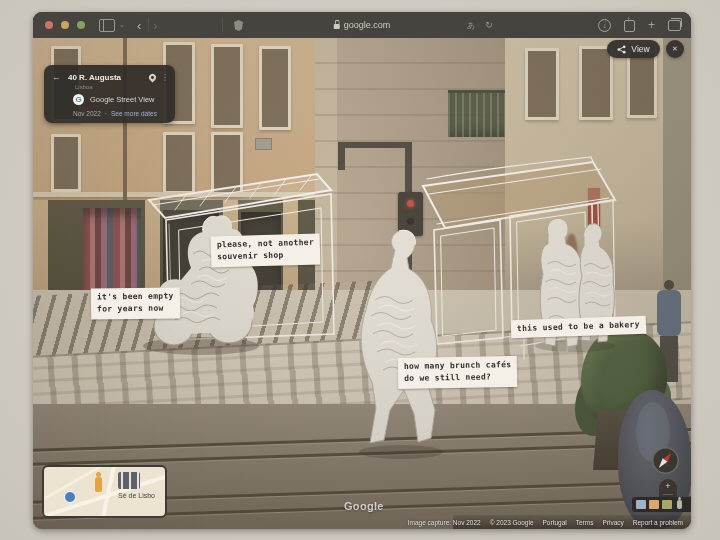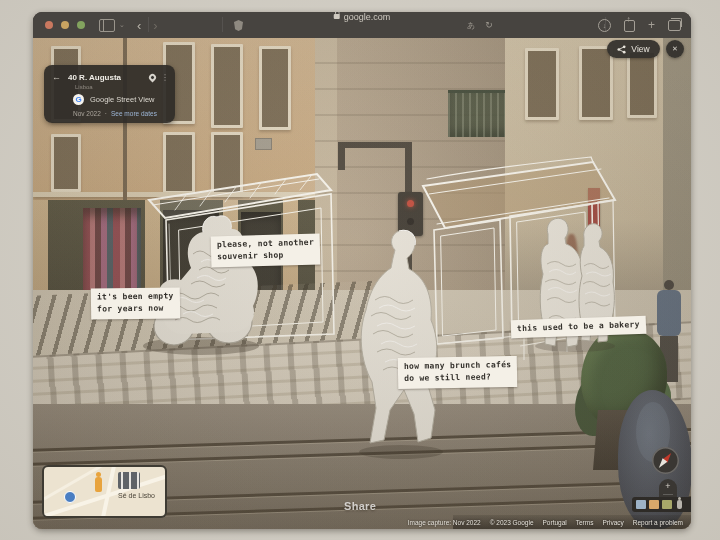--- a/index.html
+++ b/index.html
@@ -19,21 +19,21 @@
   .tl.red{background:#c9785f;} .tl.yel{background:#c8a361;} .tl.grn{background:#83a35e;}
   .sbicon{width:14px;height:11px;border:1.2px solid #9a958c;border-radius:2px;margin-left:14px;position:relative;}
   .sbicon::before{content:"";position:absolute;left:3px;top:0;bottom:0;width:1.2px;background:#9a958c;}
   .tchev{font-size:7px;color:#8d8880;margin-left:4px;}
   .navarr{font-size:13px;line-height:1;margin-left:12px;cursor:default;}
   .navarr.fwd{color:#6f6a63;}
   .tb-div{width:1px;height:15px;background:rgba(255,255,255,0.08);position:absolute;top:5px;}
   .shield{position:absolute;left:201px;top:8px;width:9px;height:11px;background:#8f8a81;
        clip-path:polygon(50% 0,100% 18%,88% 85%,50% 100%,12% 85%,0 18%);}
   .urlbox{position:absolute;left:50%;top:0;height:26px;transform:translateX(-50%);
-       display:flex;align-items:flex-start;gap:4px;font-size:9px;color:#cfcac1;}
+       display:flex;align-items:center;gap:4px;font-size:9px;color:#cfcac1;}
   .lockicon{width:6px;height:5px;background:#cfcac1;border-radius:1px;position:relative;margin-top:2px;}
   .lockicon::before{content:"";position:absolute;top:-3.5px;left:1px;width:3px;height:3px;
        border:1px solid #cfcac1;border-bottom:none;border-radius:2px 2px 0 0;}
   .tb-mini{position:absolute;top:0;height:26px;display:flex;align-items:center;gap:10px;font-size:9px;color:#9d988f;}
   .tb-right{position:absolute;right:10px;top:0;height:26px;display:flex;align-items:center;gap:13px;color:#a49f96;}
   .dl-circle{width:11px;height:11px;border:1.1px solid #a49f96;border-radius:50%;
        display:flex;align-items:center;justify-content:center;font-size:7px;}
   .share-sq{width:9px;height:10px;border:1.1px solid #a49f96;border-radius:2px;position:relative;margin-top:2px;}
   .share-sq::before{content:"↑";position:absolute;left:1.5px;top:-6px;font-size:8px;color:#a49f96;}
   .plus{font-size:12px;}
@@ -368,21 +368,21 @@
       <span class="zdiv"></span>
       <span>−</span>
     </div>
     <div class="thumbstrip">
       <span class="thumb" style="background:#9db3c8;"></span>
       <span class="thumb" style="background:#d9a86a;"></span>
       <span class="thumb" style="background:#a8a86a;"></span>
       <span class="pegmini"></span>
     </div>
 
-    <div class="watermark">Share</div>
+    <div class="watermark">Google</div>
 
     <div class="attrbar">
       <span>Image capture: Nov 2022</span>
       <span>© 2023 Google</span>
       <span>Portugal</span>
       <span>Terms</span>
       <span>Privacy</span>
       <span>Report a problem</span>
     </div>
   </div>

